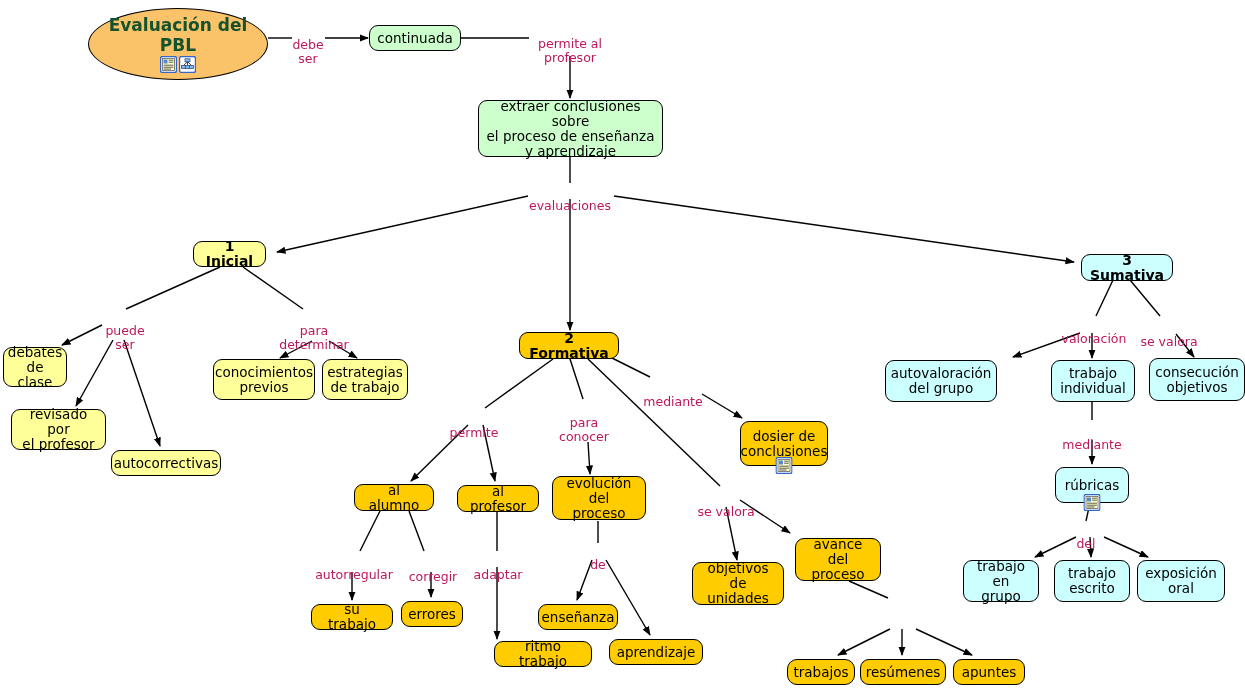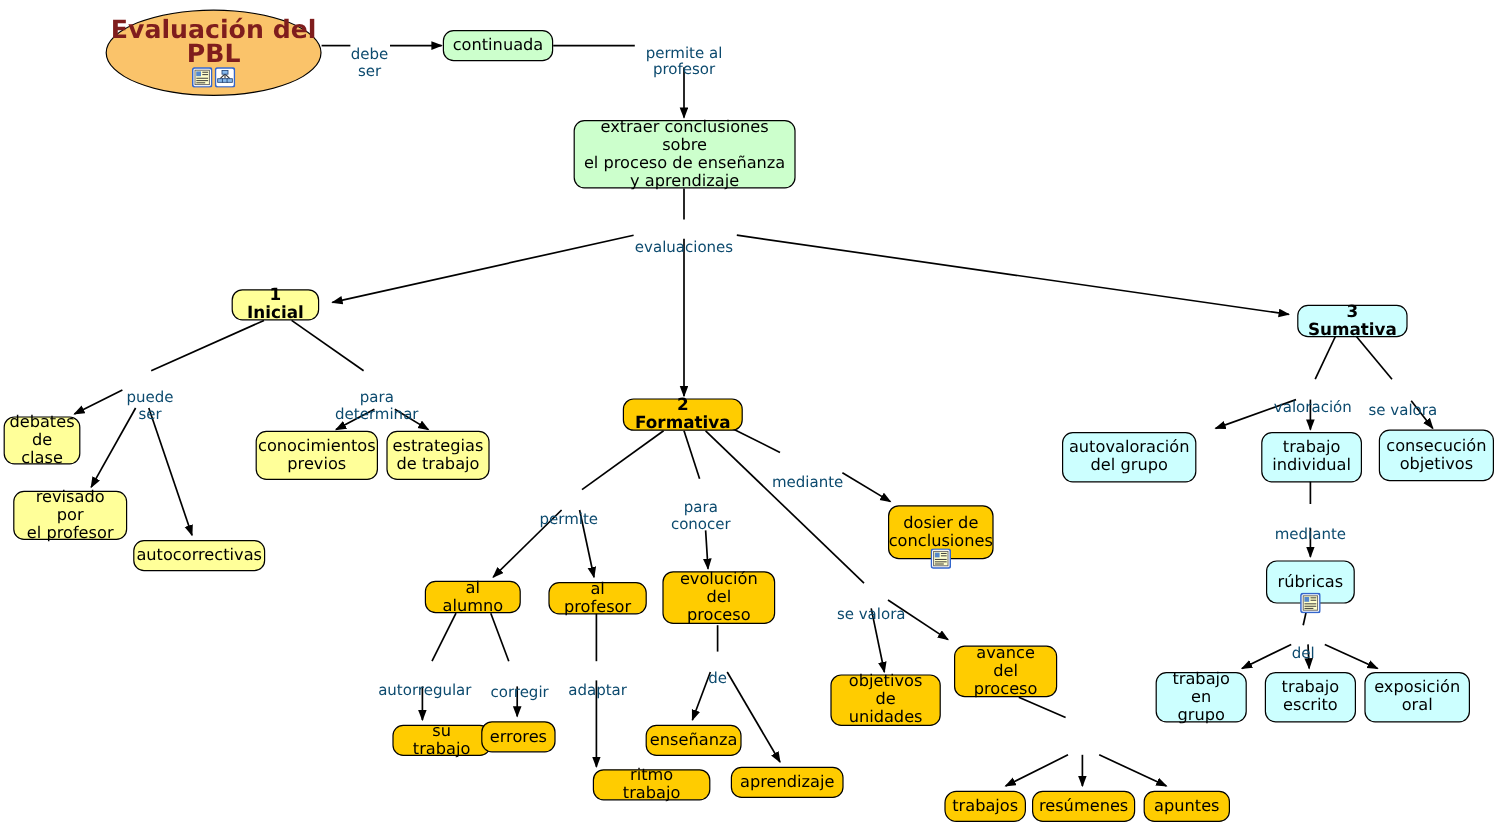--- a/index.html
+++ b/index.html
@@ -50,30 +50,30 @@
     background:#f7bf68;
     background:#fac36a;
     display:flex;
     align-items:center;
     justify-content:center;
     flex-direction:column;
     text-align:center;
   }
   .ellipse .txt{
     font-weight:bold;
-    font-size:21px;
+    font-size:17px;
     line-height:20px;
-    color:#7f1d1d;
+    color:#14532d;
     white-space:pre-line;
   }
   .lbl{
     position:absolute;
     font-size:12.5px;
     line-height:14.5px;
-    color:#0c4a6e;
+    color:#be185d;
     text-align:center;
     white-space:pre-line;
     background:transparent;
   }
   .icons{
     display:flex;
     gap:2px;
     justify-content:center;
     margin-top:1px;
   }
@@ -365,21 +365,21 @@
   </div>
 
   <div class="lbl" style="left:469px;top:553px;width:58px;">
     <span>adaptar</span>
   </div>
 
   <div class="lbl" style="left:582px;top:543px;width:32px;">
     <span>de</span>
   </div>
 
-  <div class="node n-gold" style="left:311px;top:604px;width:82px;height:26px;margin-left:16px;">
+  <div class="node n-gold" style="left:311px;top:604px;width:82px;height:26px;">
     <span class="txt">su trabajo</span>
   </div>
 
   <div class="node n-gold" style="left:401px;top:601px;width:62px;height:26px;">
     <span class="txt">errores</span>
   </div>
 
   <div class="node n-gold" style="left:446px;top:641px;width:98px;height:26px;margin-left:48px;">
     <span class="txt">ritmo trabajo</span>
   </div>

